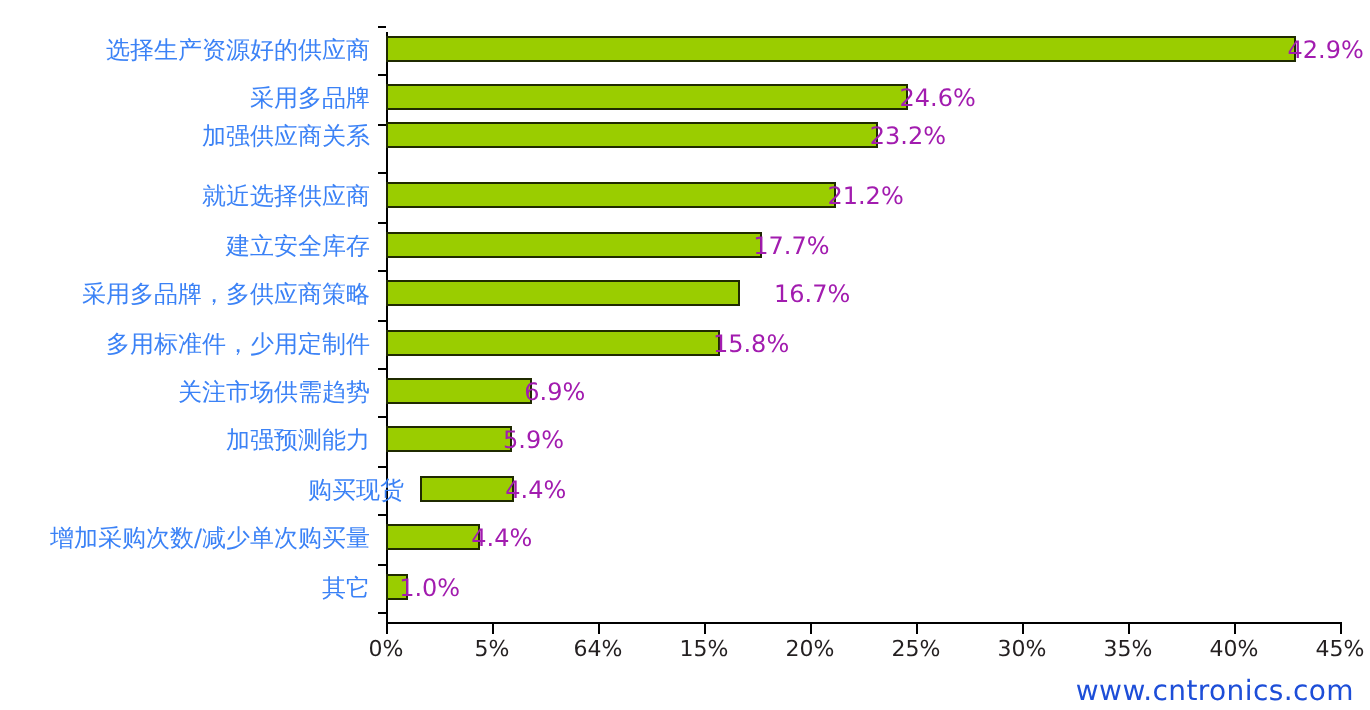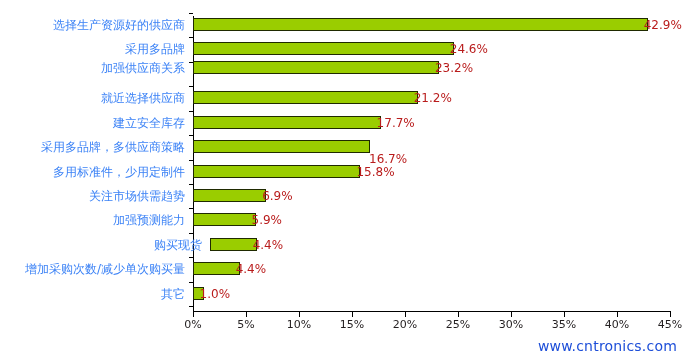--- a/index.html
+++ b/index.html
@@ -91,21 +91,21 @@
     height: 13px;
     background: #9ACD00;
     border: 1px solid #1f2a00;
     box-sizing: border-box;
   }
   .bar-value {
     position: absolute;
     top: 0;
     font-size: 12px;
     line-height: 14px;
-    color: #b91c1c;
+    color: #a21caf;
     white-space: nowrap;
   }
 
   
   .watermark {
     position: absolute;
     right: 8px;
     bottom: 1px;
     font-size: 14px;
     color: #1d4ed8;
@@ -144,21 +144,21 @@
         <div class="bar-value" style="left: 413.72px;">21.2%</div>
       </div>
       <div class="row" style="top: 115.68px;">
         <div class="cat-label">建立安全库存</div>
         <div class="bar" style="width: 187.62px; background: rgb(154, 205, 0); border-color: rgb(31, 42, 0);"></div>
         <div class="bar-value" style="left: 376.62px;">17.7%</div>
       </div>
       <div class="row" style="top: 140.1px;">
         <div class="cat-label">采用多品牌，多供应商策略</div>
         <div class="bar" style="width: 177.02px; background: rgb(154, 205, 0); border-color: rgb(31, 42, 0);"></div>
-        <div class="bar-value" style="left: 369px; margin-top: 12px;">16.7%</div>
+        <div class="bar-value" style="left: 387px;">16.7%</div>
       </div>
       <div class="row" style="top: 164.52px;">
         <div class="cat-label">多用标准件，少用定制件</div>
         <div class="bar" style="width: 167.48px; background: rgb(154, 205, 0); border-color: rgb(31, 42, 0);"></div>
         <div class="bar-value" style="left: 356.48px;">15.8%</div>
       </div>
       <div class="row" style="top: 188.94px;">
         <div class="cat-label">关注市场供需趋势</div>
         <div class="bar" style="width: 73.14px; background: rgb(154, 205, 0); border-color: rgb(31, 42, 0);"></div>
         <div class="bar-value" style="left: 262.14px;">6.9%</div>
@@ -200,21 +200,21 @@
       <div class="ytick" style="top: 281.62px;"></div>
       <div class="ytick" style="top: 306.04px;"></div>
     </div>
 
   <div id="xticks">
       <div class="xtick" style="left: 193px;"></div>
       <div class="xtick-label" style="left: 171px;">0%</div>
       <div class="xtick" style="left: 246px;"></div>
       <div class="xtick-label" style="left: 224px;">5%</div>
       <div class="xtick" style="left: 299px;"></div>
-      <div class="xtick-label" style="left: 277px;">10%</div>
+      <div class="xtick-label" style="left: 277px;">64%</div>
       <div class="xtick" style="left: 352px;"></div>
       <div class="xtick-label" style="left: 330px;">15%</div>
       <div class="xtick" style="left: 405px;"></div>
       <div class="xtick-label" style="left: 383px;">20%</div>
       <div class="xtick" style="left: 458px;"></div>
       <div class="xtick-label" style="left: 436px;">25%</div>
       <div class="xtick" style="left: 511px;"></div>
       <div class="xtick-label" style="left: 489px;">30%</div>
       <div class="xtick" style="left: 564px;"></div>
       <div class="xtick-label" style="left: 542px;">35%</div>

